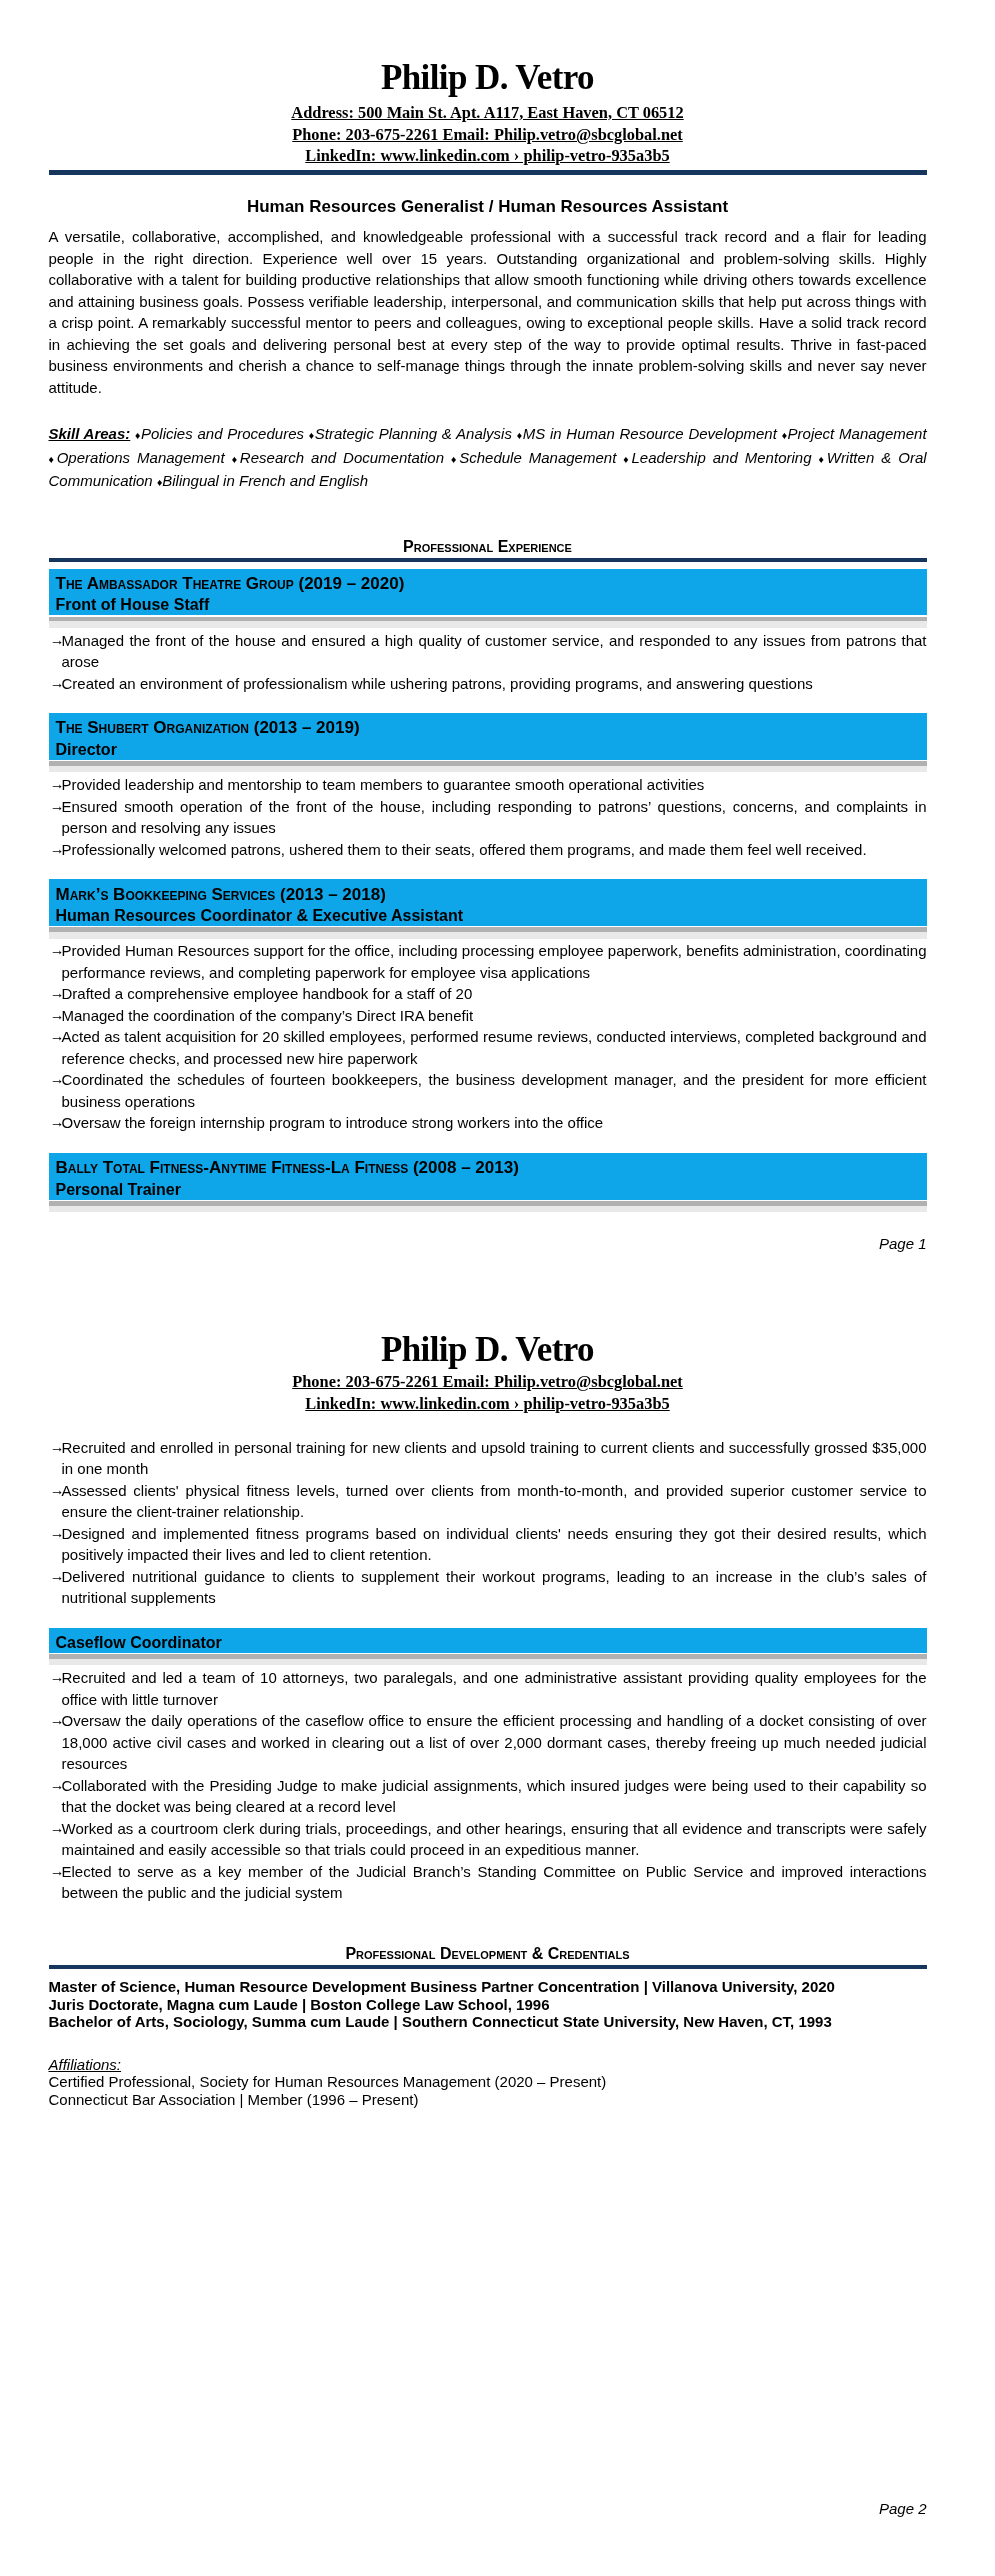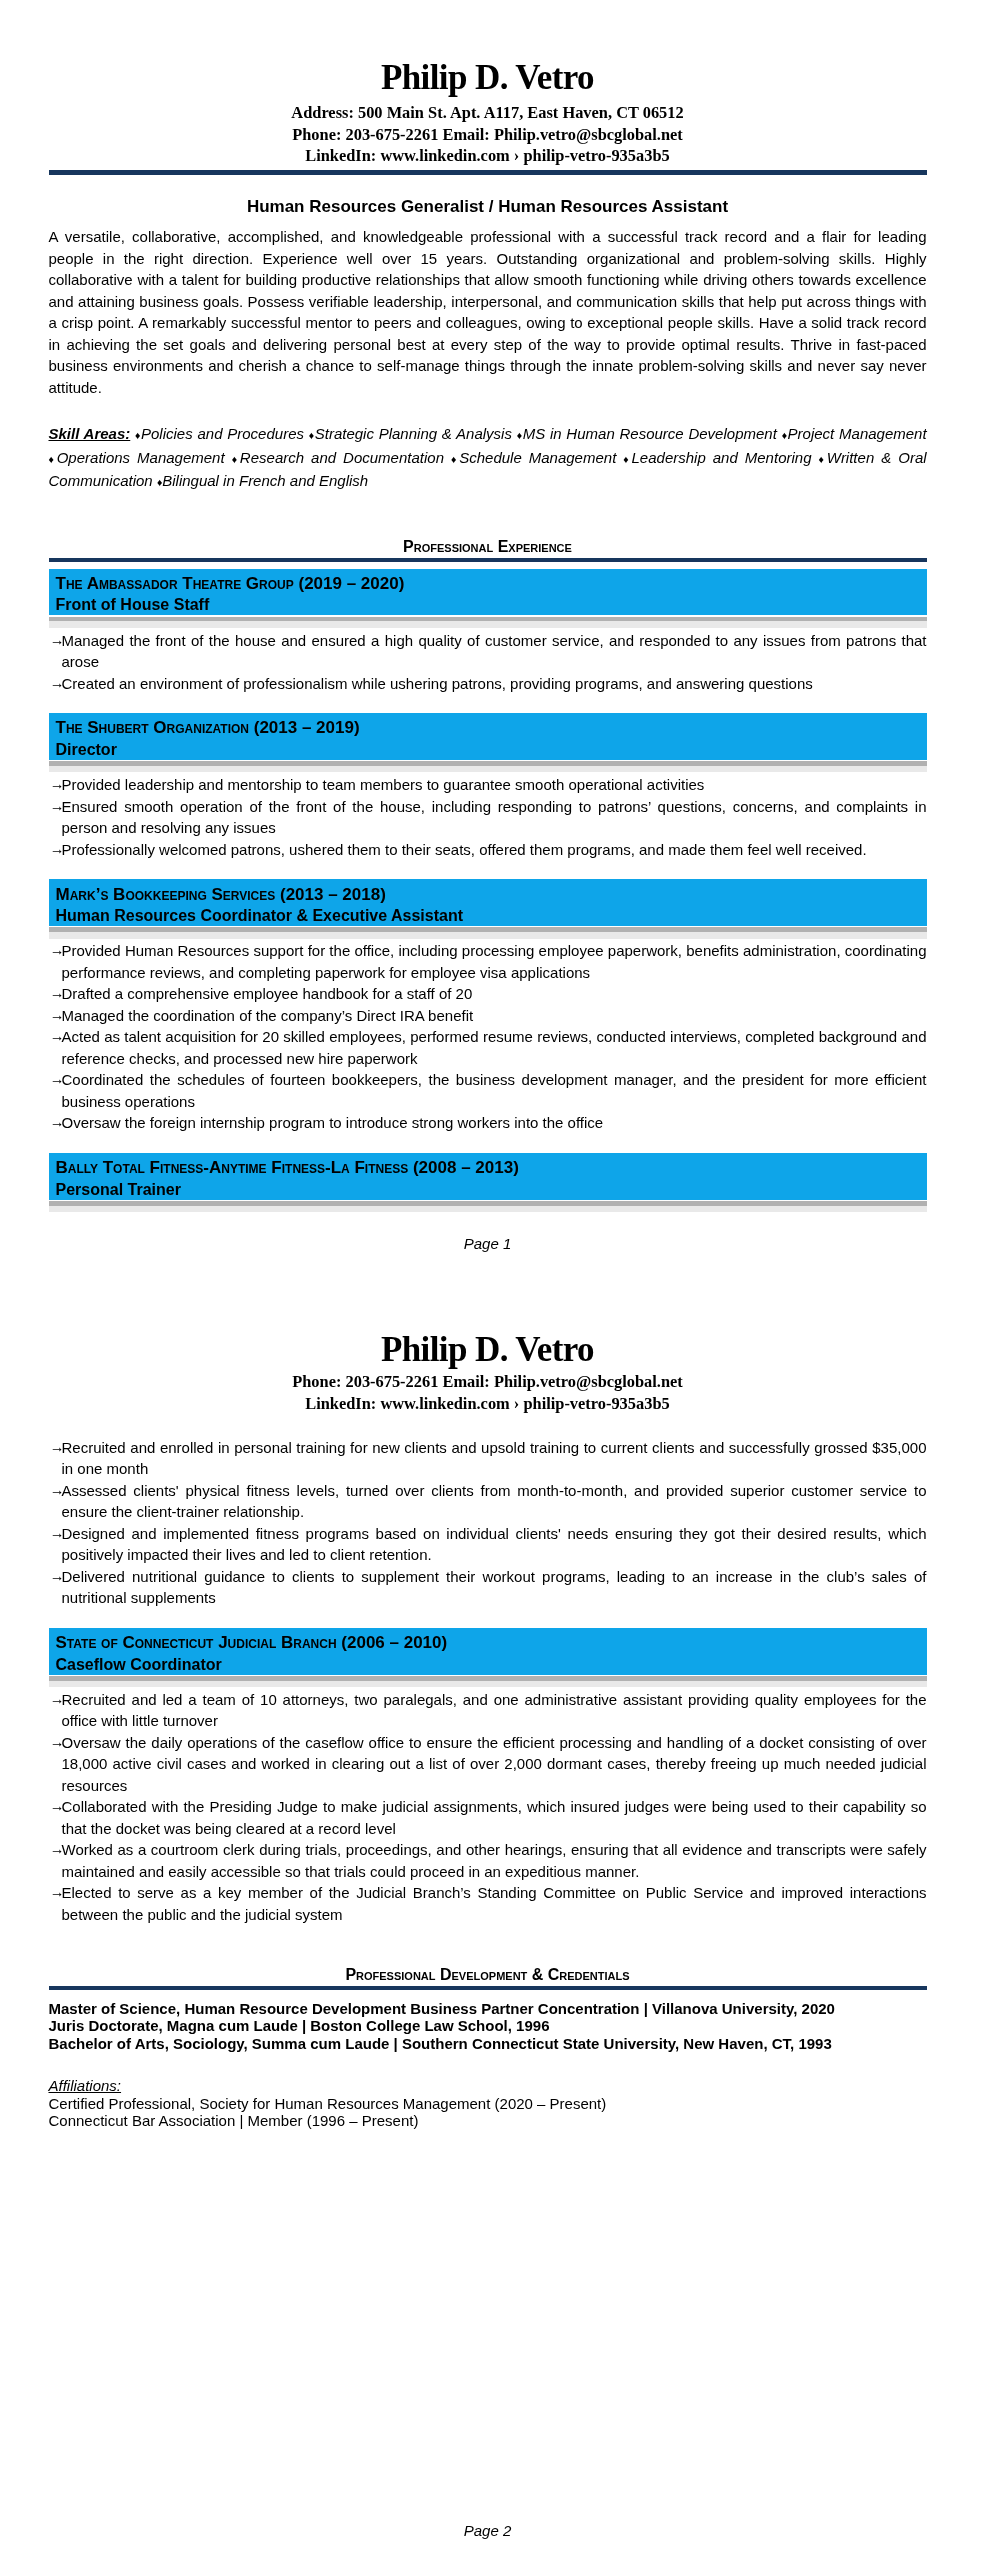--- a/index.html
+++ b/index.html
@@ -23,21 +23,21 @@
   .name {
     margin-top: 59px;
     font-family: "Liberation Serif", serif;
     font-weight: bold;
     font-size: 35px;
     line-height: 37px;
     letter-spacing: -0.6px;
     text-align: center;
   }
   .name.page2 { margin-top: 76px; }
-  .contact-block { margin-top: 5.9px; }
+  .contact-block { margin-top: 5.9px; text-decoration: underline; }
   .contact-block.page2 { margin-top: 3.5px; }
   .contact-line {
     font-family: "Liberation Serif", serif;
     font-weight: bold;
     font-size: 16.4px;
     line-height: 21.7px;
     text-align: center;
   }
   .rule-blue {
     height: 5.3px;
@@ -141,21 +141,21 @@
   }
   .affil-line {
     font-size: 15px;
     line-height: 17.6px;
   }
   
   .page-footer {
     font-style: italic;
     font-size: 15px;
     line-height: 21.7px;
-    text-align: center;
+    text-align: right;
   }
   .page-footer.one { margin-top: 21px; }
   .page-footer.two { margin-top: 390px; }
 </style>
 </head>
 <body>
 
 <div class="doc">
 
   <div class="name">Philip D. Vetro</div>
@@ -245,21 +245,20 @@
   <ul class="bullets continuation" id="bullets-continuation">
       <li><span class="arrow">→</span><span>Recruited and enrolled in personal training for new clients and upsold training to current clients and successfully grossed $35,000 in one month</span></li>
       <li><span class="arrow">→</span><span>Assessed clients' physical fitness levels, turned over clients from month-to-month, and provided superior customer service to ensure the client-trainer relationship.</span></li>
       <li><span class="arrow">→</span><span>Designed and implemented fitness programs based on individual clients' needs ensuring they got their desired results, which positively impacted their lives and led to client retention.</span></li>
       <li><span class="arrow">→</span><span>Delivered nutritional guidance to clients to supplement their workout programs, leading to an increase in the club’s sales of nutritional supplements</span></li>
     </ul>
 
   <div id="entries-page2">
       <div class="entry">
         <div class="entry-head">
-          <div class="entry-company">State of Connecticut Judicial Branch (2006 – 2010)</div>
           <div class="entry-title">Caseflow Coordinator</div>
         </div>
         <div class="head-gap"></div>
         <div class="head-dark"></div>
         <div class="head-strip"></div>
         <ul class="bullets">
           <li><span class="arrow">→</span><span>Recruited and led a team of 10 attorneys, two paralegals, and one administrative assistant providing quality employees for the office with little turnover</span></li>
           <li><span class="arrow">→</span><span>Oversaw the daily operations of the caseflow office to ensure the efficient processing and handling of a docket consisting of over 18,000 active civil cases and worked in clearing out a list of over 2,000 dormant cases, thereby freeing up much needed judicial resources</span></li>
           <li><span class="arrow">→</span><span>Collaborated with the Presiding Judge to make judicial assignments, which insured judges were being used to their capability so that the docket was being cleared at a record level</span></li>
           <li><span class="arrow">→</span><span>Worked as a courtroom clerk during trials, proceedings, and other hearings, ensuring that all evidence and transcripts were safely maintained and easily accessible so that trials could proceed in an expeditious manner.</span></li>

